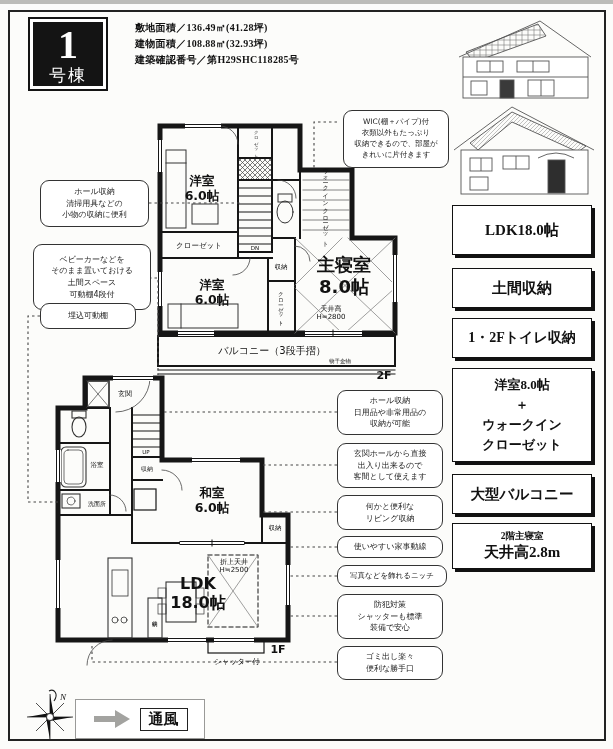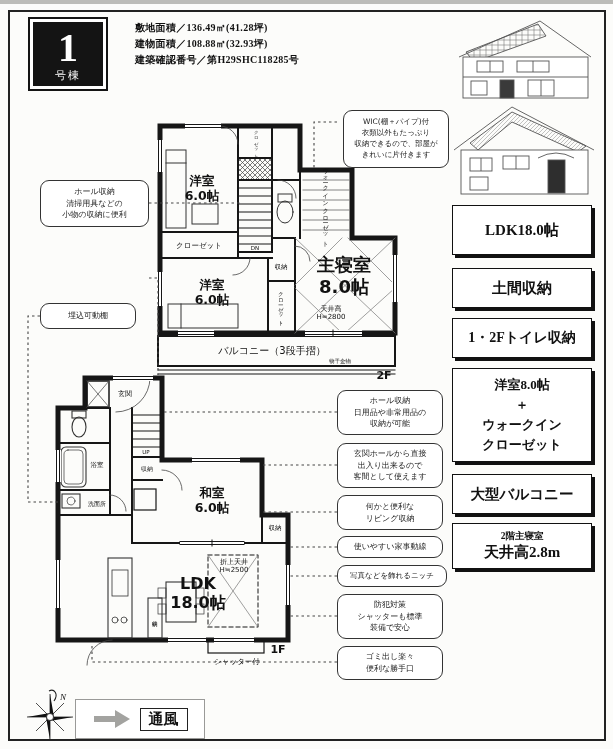--- a/index.html
+++ b/index.html
@@ -9,21 +9,21 @@
   .frame{position:absolute;left:8px;top:10px;right:7px;bottom:8px;border:2px solid #222;}
   .scan-edge{position:absolute;left:0;top:0;width:100%;height:4px;background:#bcbcb8;}
   svg{position:absolute;left:0;top:0;}
 
   
   .unit-outer{position:absolute;left:28px;top:17px;width:80px;height:74px;border:2px solid #141414;
               background:#fff;padding:3px;box-sizing:border-box;}
   .unit-inner{width:100%;height:100%;background:#141414;color:#fff;display:flex;flex-direction:column;
               align-items:center;justify-content:center;line-height:1;}
   .unit-num{font-size:40px;font-weight:700;}
-  .unit-suffix{font-size:11px;margin-top:2px;letter-spacing:2px;}
+  .unit-suffix{font-size:17px;margin-top:2px;letter-spacing:2px;}
   .hlines{position:absolute;left:107px;top:20px;font-weight:700;font-size:10px;line-height:1.6;letter-spacing:.3px;margin-left:28px;}
 
   
   .feature{position:absolute;left:452px;width:140px;border:1.6px solid #111;background:#fff;
            box-shadow:3px 3px 0 #111;display:flex;flex-direction:column;align-items:center;
            justify-content:center;font-weight:700;text-align:center;white-space:pre-line;
            box-sizing:border-box;font-family:"Liberation Serif","DejaVu Serif",serif;}
 
   
   .callout{position:absolute;border:1.2px solid #333;border-radius:9px;background:#fff;font-size:8px;
@@ -275,20 +275,24 @@
 クローゼット</div>
   <div class="feature" style="top:474px;height:40px;font-size:14.5px;">大型バルコニー</div>
   <div class="feature" style="top:523px;height:46px;">
     <span style="font-size:9.5px;">2階主寝室</span>
     <span style="font-size:15px;">天井高2.8m</span>
   </div>
 
   <div class="callout" style="left:40px;top:180px;width:109px;height:47px;">ホール収納
 清掃用具などの
 小物の収納に便利</div>
+  <div class="callout" style="left:33px;top:244px;width:118px;height:66px;">ベビーカーなどを
+そのまま置いておける
+土間スペース
+可動棚4段付</div>
   <div class="callout" style="left:40px;top:303px;width:96px;height:26px;">埋込可動棚</div>
 
   <div class="callout" style="left:337px;top:110px;width:106px;height:58px;font-size:7.5px;margin-left:6px;">WIC(棚＋パイプ)付
 衣類以外もたっぷり
 収納できるので、部屋が
 きれいに片付きます</div>
 
   <div class="callout" style="left:337px;top:390px;width:106px;height:45px;">ホール収納
 日用品や非常用品の
 収納が可能</div>

